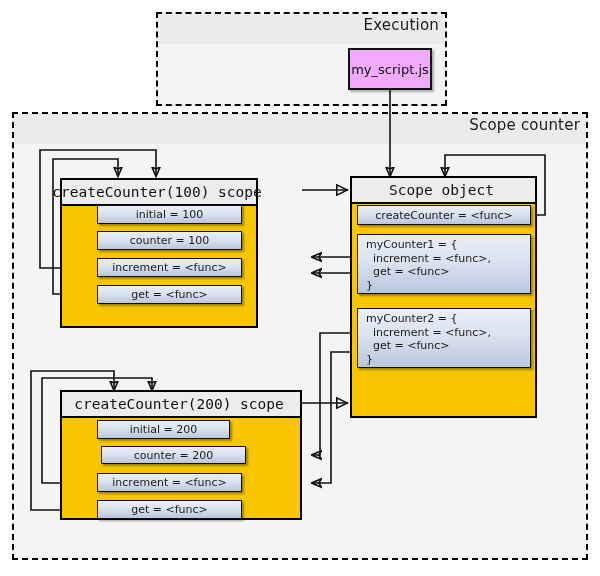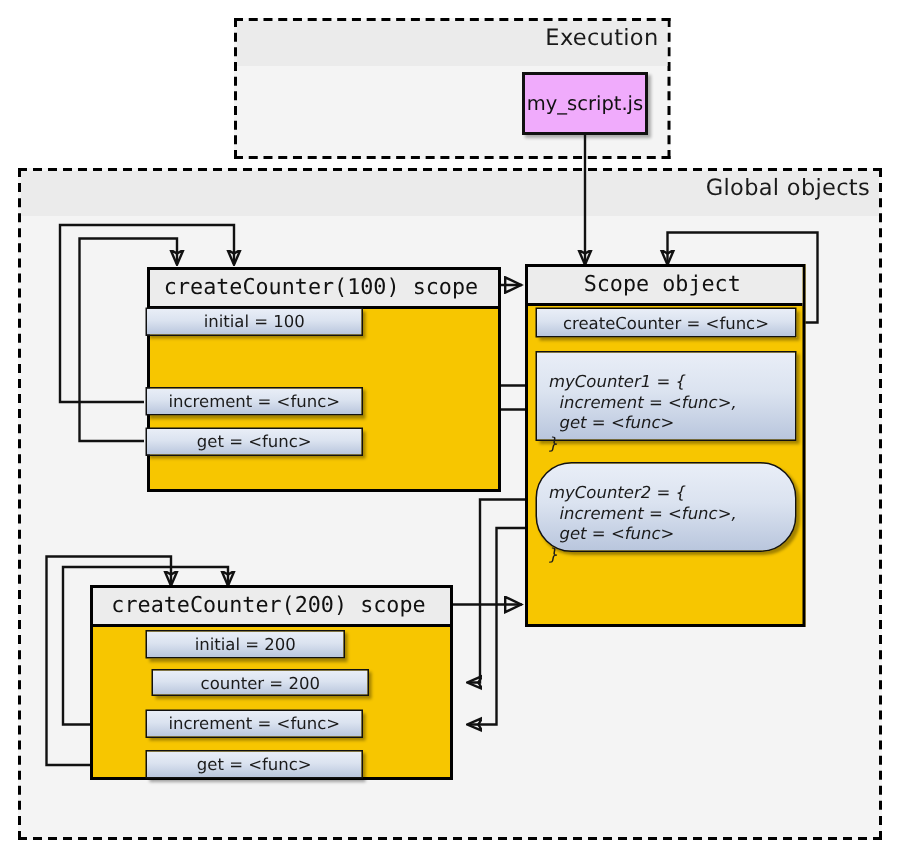--- a/index.html
+++ b/index.html
@@ -22,22 +22,22 @@
                  font-family:"DejaVu Sans Mono","Liberation Mono",monospace;
                  font-size:14.5px;color:#111;display:flex;align-items:center;
                  justify-content:center;padding-right:4px;white-space:nowrap;}
 
   
   .slot{position:absolute;border:1.5px solid #111;box-sizing:border-box;
         background:linear-gradient(to bottom,#e9eef7 0%,#dbe3f0 45%,#b9c6dd 100%);
         box-shadow:2px 2px 2px rgba(0,0,0,.35);
         font-size:11px;color:#1a1a1a;display:flex;align-items:center;
         justify-content:center;white-space:nowrap;}
-  .slot.multiline{display:block;justify-content:flex-start;padding:13px 0 0 8px;
-                  line-height:13.5px;white-space:pre;text-align:left;font-style:italic;}
+  .slot.multiline{display:block;justify-content:flex-start;padding:3px 0 0 8px;
+                  line-height:13.5px;white-space:pre;text-align:left;}
 
   
   .script{position:absolute;border:2px solid #111;box-sizing:border-box;
           background:#f0abfc;box-shadow:2px 2px 2px rgba(0,0,0,.3);
           font-size:13px;color:#111;display:flex;align-items:center;
           justify-content:center;white-space:nowrap;}
 
   svg.wires{position:absolute;left:0;top:0;width:600px;height:576px;pointer-events:none;}
   svg.wires path,svg.wires line{stroke:#111;stroke-width:1.6;fill:none;}
 </style>
@@ -48,21 +48,21 @@
 
   <div class="group" style="left:156px;top:12px;width:291px;height:94px;">
     <div class="group-head"></div>
     <div class="group-title">Execution</div>
   </div>
 
   <div class="script" style="left:348px;top:48px;width:84px;height:42px;">my_script.js</div>
 
   <div class="group" style="left:12px;top:112px;width:576px;height:448px;">
     <div class="group-head"></div>
-    <div class="group-title">Global objects</div>
+    <div class="group-title">Scope counter</div>
   </div>
 
   <svg class="wires" viewBox="0 0 600 576">
     <defs>
       <marker id="fh" markerWidth="11" markerHeight="11" refX="9.5" refY="5.5" orient="auto" markerUnits="userSpaceOnUse">
         <path d="M0,1.2 L10,5.5 L0,9.8 L2.6,5.5 Z" fill="#111" stroke="none"></path>
       </marker>
       <marker id="hh" markerWidth="13" markerHeight="12" refX="12" refY="6" orient="auto" markerUnits="userSpaceOnUse">
         <path d="M0.8,0.9 L11.4,6 L0.8,11.1 Z" fill="#fafafa" stroke="#111" stroke-width="1.4"></path>
       </marker>
@@ -110,36 +110,37 @@
 
     <g>
       <path d="M352,333 L320,333 L320,455 L312,455" marker-end="url(#fh)"></path>
     </g>
 
     <g>
       <path d="M352,352 L331,352 L331,483 L312,483" marker-end="url(#fh)"></path>
     </g>
   </svg>
 
-  <div class="objbox" style="left:60px;top:178px;width:236px;height:150px;margin-left:38px;">
+  <div class="objbox" style="left:60px;top:178px;width:198px;height:150px;">
     <div class="title">createCounter(100) scope</div>
   </div>
   <div class="slot" style="left:97px;top:205px;width:145px;height:19px;">initial = 100</div>
+  <div class="slot" style="left:97px;top:231px;width:145px;height:19px;">counter = 100</div>
   <div class="slot" style="left:97px;top:258px;width:145px;height:19px;">increment = &lt;func&gt;</div>
   <div class="slot" style="left:97px;top:285px;width:145px;height:19px;">get = &lt;func&gt;</div>
 
   <div class="objbox" style="left:350px;top:176px;width:187px;height:242px;">
     <div class="title">Scope object</div>
   </div>
   <div class="slot" style="left:357px;top:205px;width:174px;height:20px;">createCounter = &lt;func&gt;</div>
   <div class="slot multiline" style="left:357px;top:234px;width:174px;height:60px;">myCounter1 = {
   increment = &lt;func&gt;,
   get = &lt;func&gt;
 }</div>
-  <div class="slot multiline" style="left:357px;top:308px;width:174px;height:60px;border-radius:24px;">myCounter2 = {
+  <div class="slot multiline" style="left:357px;top:308px;width:174px;height:60px;">myCounter2 = {
   increment = &lt;func&gt;,
   get = &lt;func&gt;
 }</div>
 
   <div class="objbox" style="left:60px;top:390px;width:242px;height:130px;">
     <div class="title">createCounter(200) scope</div>
   </div>
   <div class="slot" style="left:97px;top:420px;width:133px;height:19px;">initial = 200</div>
   <div class="slot" style="left:101px;top:446px;width:145px;height:18px;">counter = 200</div>
   <div class="slot" style="left:97px;top:473px;width:145px;height:19px;">increment = &lt;func&gt;</div>

